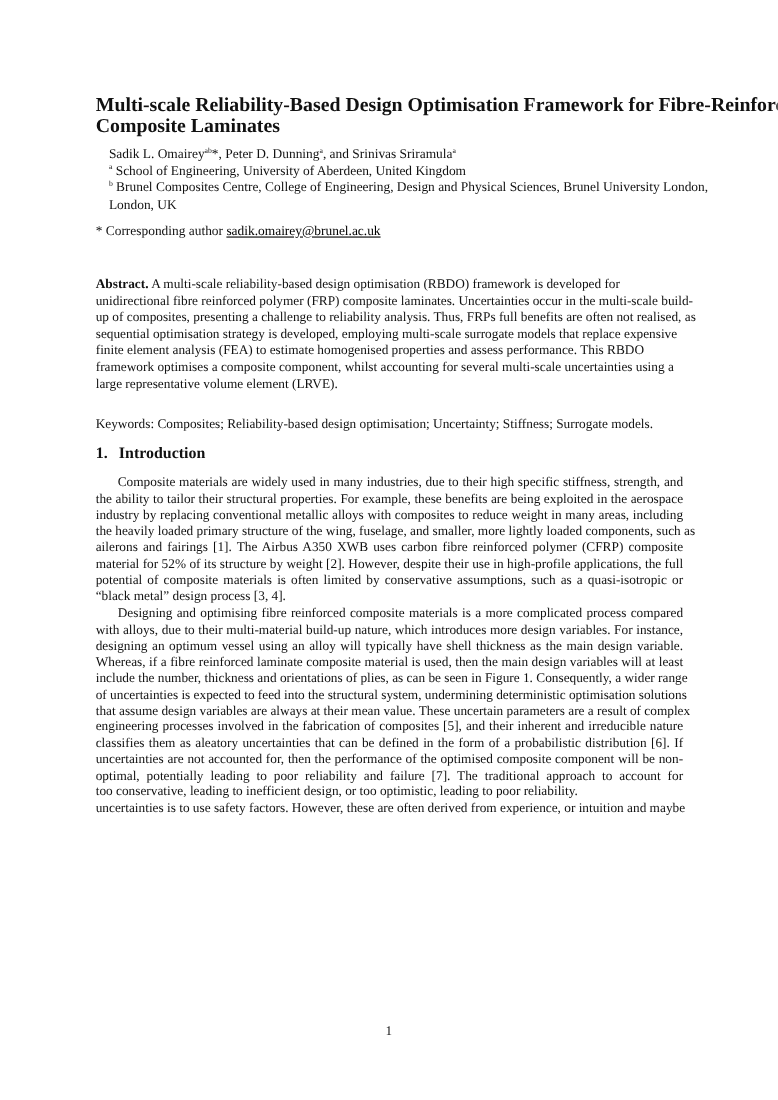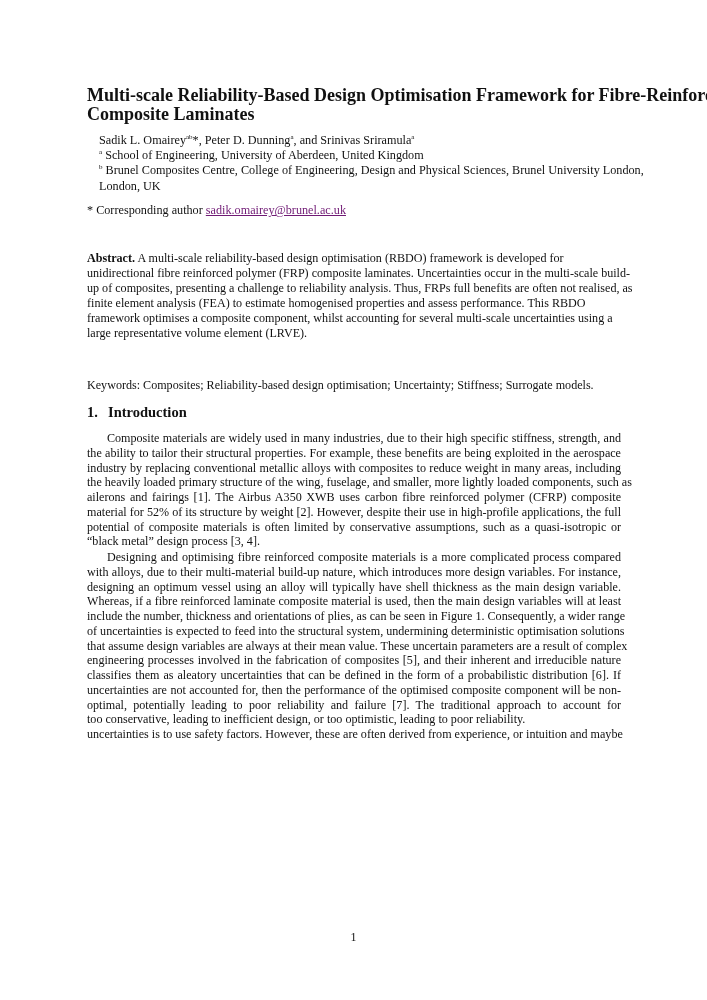--- a/index.html
+++ b/index.html
@@ -8,21 +8,21 @@
   .page { position: absolute; left: 87px; top: 0; width: 534px; }
   .title { position: absolute; top: 86px; left: 0; width: 534px; font-weight: bold;
            font-size: 18px; line-height: 19px; text-align: justify; }
   .title .line { display: block; text-align-last: justify; white-space: nowrap; }
   .title .line.last { text-align-last: left; }
   .authors { position: absolute; top: 133px; left: 0; width: 534px; font-size: 12.2px; line-height: 15.2px; margin-left: 12px; }
   .authors .row { display: block; white-space: nowrap; }
   sup { font-size: 7px; vertical-align: 5px; line-height: 0; }
   .aff-b { text-align-last: justify; }
   .corr { position: absolute; top: 203px; left: 0; font-size: 12.2px; line-height: 15px; }
-  .corr a { color: #701a75; }
+  .corr a { color: #000000; }
   .abstract { position: absolute; top: 251px; left: 0; width: 534px; font-size: 12.1px; line-height: 15.1px; }
   .abstract .line { display: block; white-space: nowrap; }
   .keywords { position: absolute; top: 378px; left: 0; font-size: 12.1px; line-height: 15px; white-space: nowrap; }
   .h1 { position: absolute; top: 403px; left: 0; font-size: 14.5px; font-weight: bold; line-height: 18px; }
   .h1 .num { display: inline-block; width: 21px; }
   .para { position: absolute; left: 0; width: 534px; font-size: 12.1px; line-height: 14.75px; }
   .para .line { display: block; white-space: nowrap; text-align: justify; text-align-last: justify; }
   .para .line.first { text-indent: 20px; }
   .para .line.last { text-align-last: left; }
   .p1 { top: 431px; }
@@ -56,20 +56,21 @@
 
   <div class="corr">
     <span>* Corresponding author</span>
     <a href="mailto:sadik.omairey@brunel.ac.uk">sadik.omairey@brunel.ac.uk</a>
   </div>
 
   <div class="abstract">
     <span class="line"><b>Abstract.</b><span> A multi-scale reliability-based design optimisation (RBDO) framework is developed for</span></span>
     <span class="line">unidirectional fibre reinforced polymer (FRP) composite laminates. Uncertainties occur in the multi-scale build-</span>
     <span class="line">up of composites, presenting a challenge to reliability analysis. Thus, FRPs full benefits are often not realised, as</span>
+    <span class="line">sequential optimisation strategy is developed, employing multi-scale surrogate models that replace expensive</span>
     <span class="line">finite element analysis (FEA) to estimate homogenised properties and assess performance. This RBDO</span>
     <span class="line">framework optimises a composite component, whilst accounting for several multi-scale uncertainties using a</span>
     <span class="line">large representative volume element (LRVE).</span>
   </div>
 
   <div class="keywords">Keywords: Composites; Reliability-based design optimisation; Uncertainty; Stiffness; Surrogate models.</div>
 
   <h2 class="h1" style="margin:0;">
     <span class="num">1.</span><span>Introduction</span>
   </h2>

